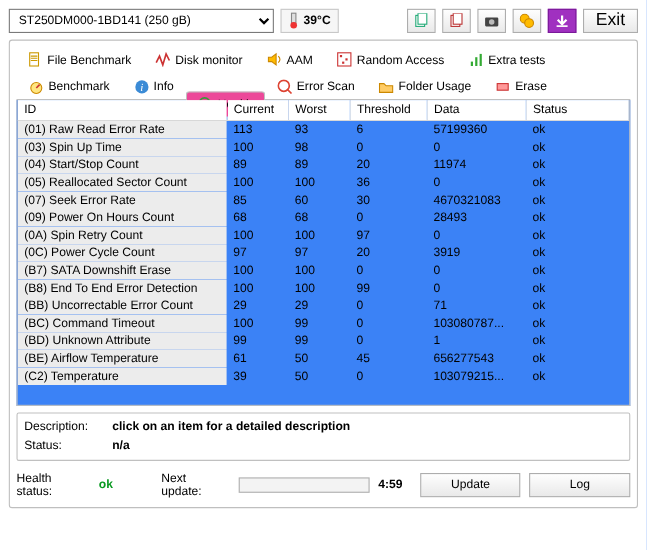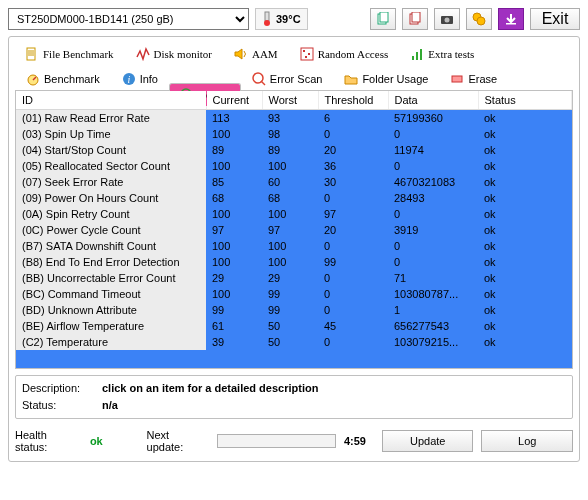--- a/index.html
+++ b/index.html
@@ -63,27 +63,26 @@
     background: #fff;
   }
   .tabrow {
     display: flex;
     gap: 10px;
     padding: 2px 4px 4px 4px;
     flex-wrap: nowrap;
   }
   .tabrow .tab {
     display: flex;
-    align-items: center;
+    align-items: flex-end;
     gap: 4px;
     padding: 2px 6px;
     border-radius: 2px;
     cursor: pointer;
     white-space: nowrap;
-    font-family: Liberation Serif, serif;
   }
   .tabrow2 {
     display: flex;
     gap: 0;
     border-bottom: 1px solid #c0c0c0;
   }
   .tabrow2 .tab2 {
     display: flex;
     align-items: center;
     gap: 4px;
@@ -400,21 +399,21 @@
           </tr>
           <tr>
             <td class="idcell">(0C) Power Cycle Count</td>
             <td>97</td>
             <td>97</td>
             <td>20</td>
             <td>3919</td>
             <td>ok</td>
           </tr>
           <tr>
-            <td class="idcell">(B7) SATA Downshift Count</td>
+            <td class="idcell">(B7) SATA Downshift Erase</td>
             <td>100</td>
             <td>100</td>
             <td>0</td>
             <td>0</td>
             <td>ok</td>
           </tr>
           <tr>
             <td class="idcell">(B8) End To End Error Detection</td>
             <td>100</td>
             <td>100</td>

